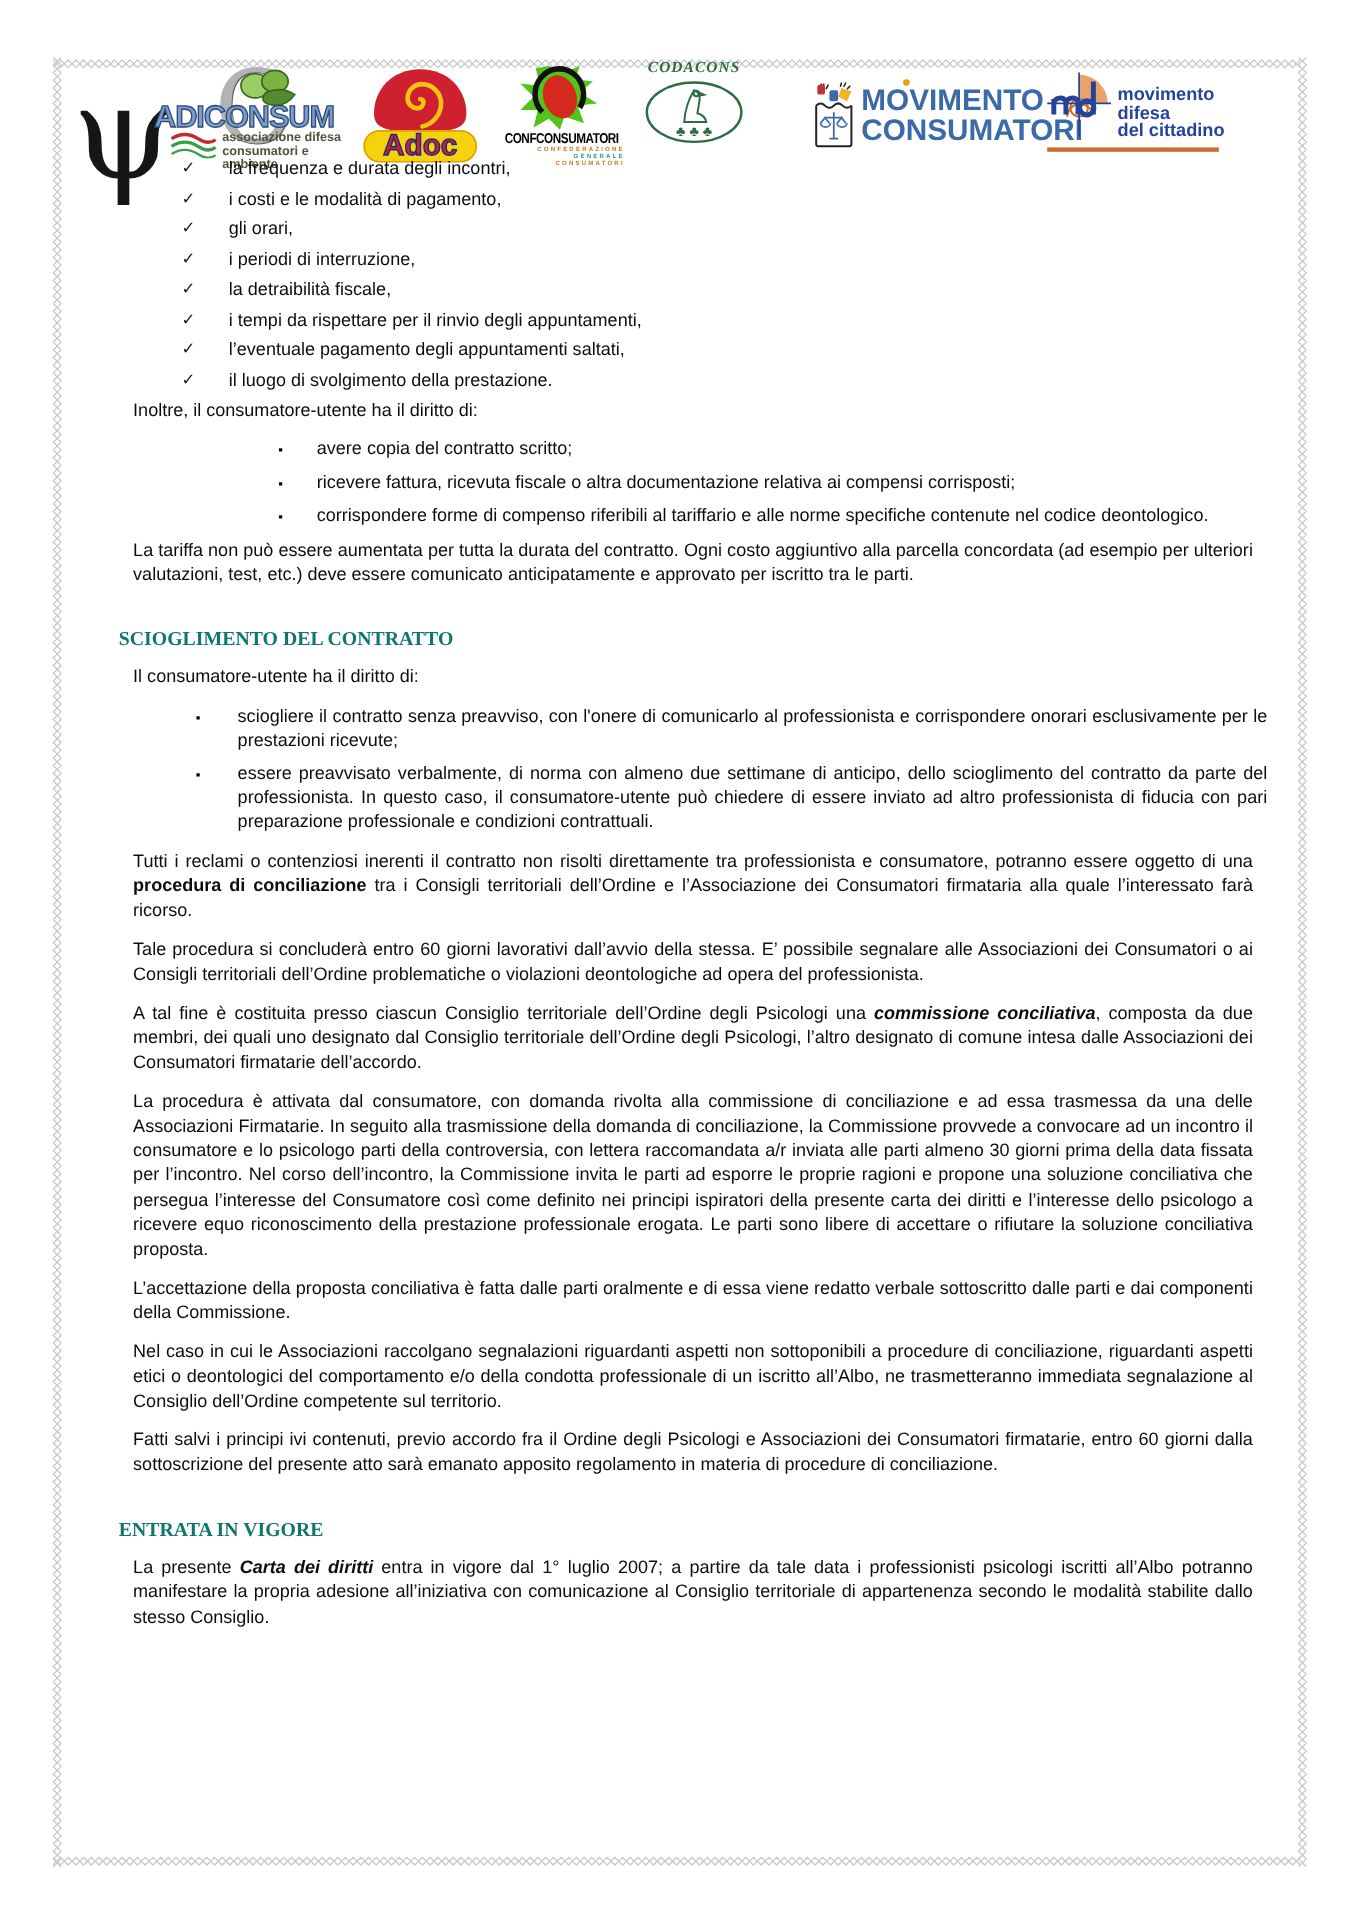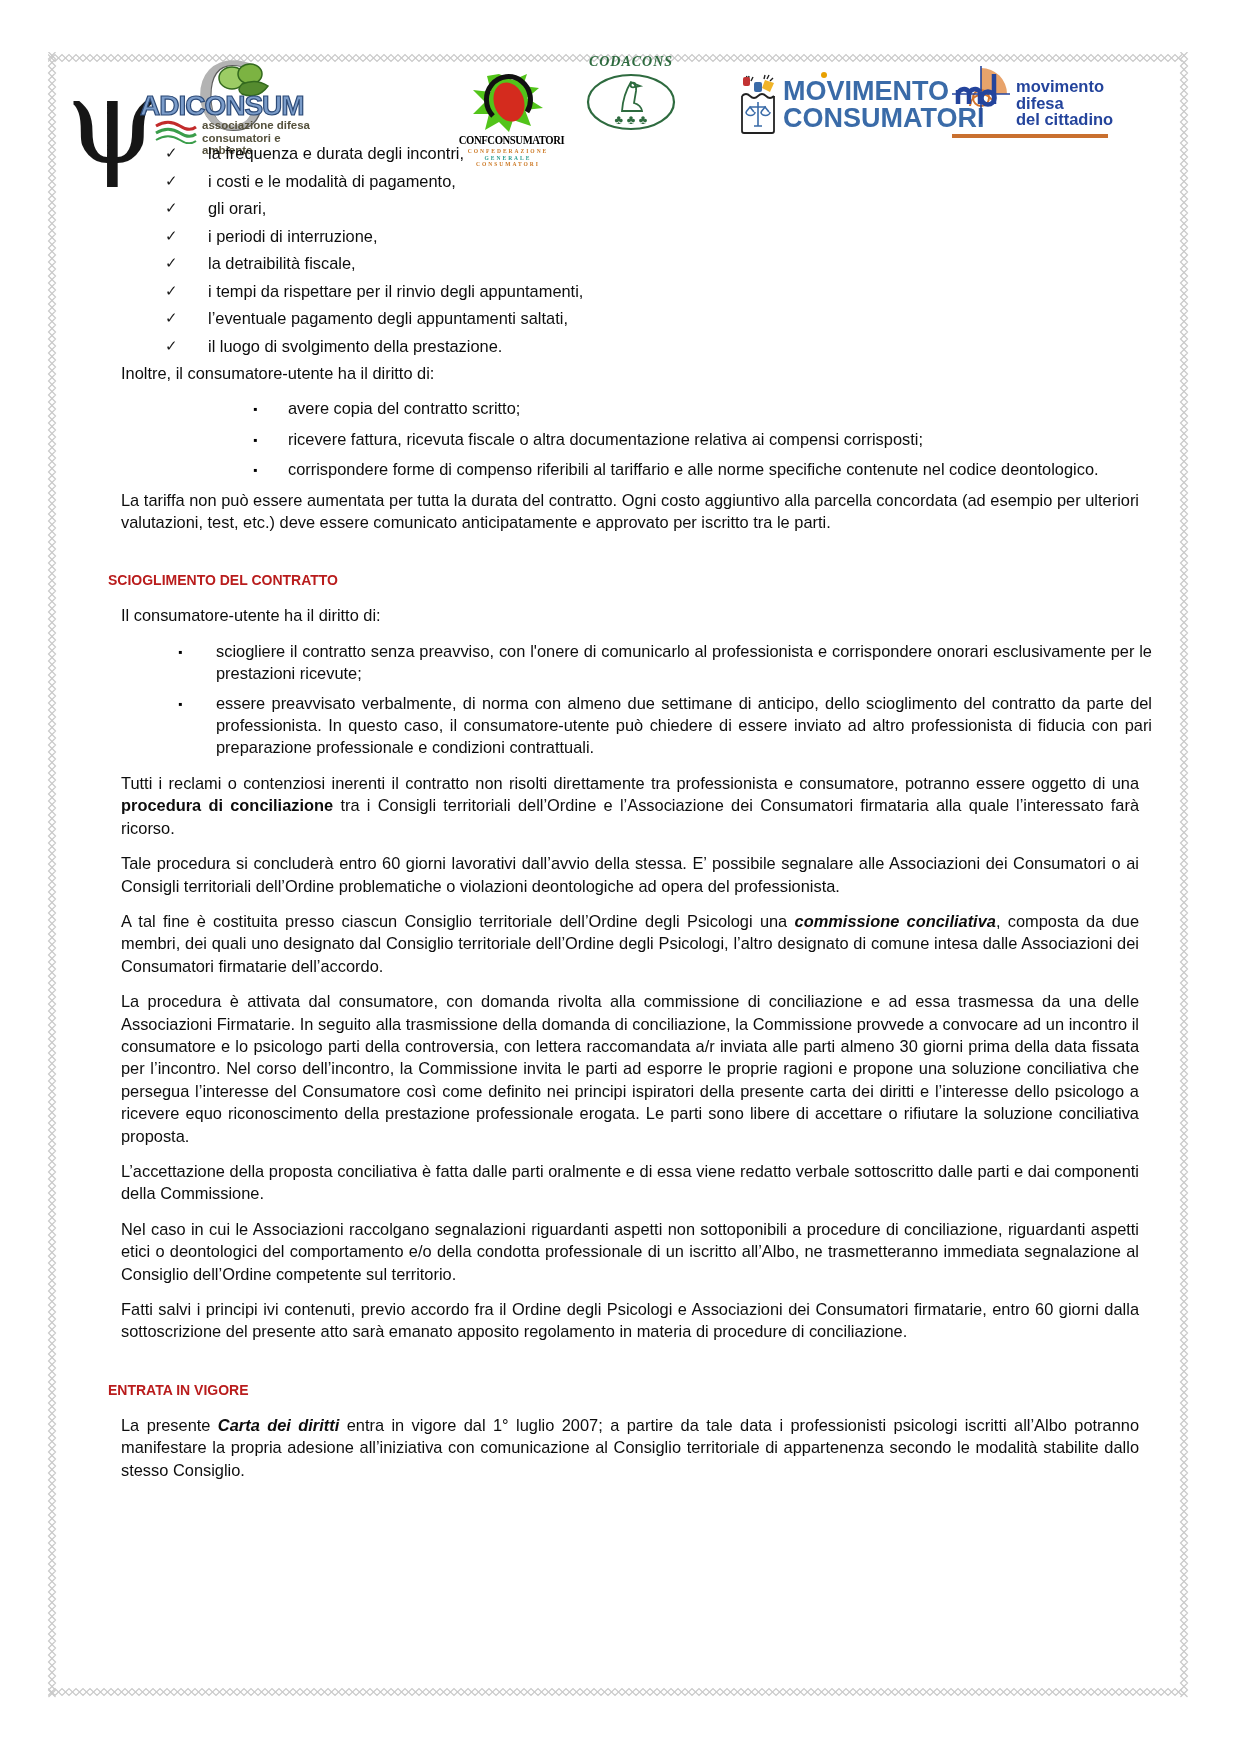--- a/index.html
+++ b/index.html
@@ -17,39 +17,39 @@
   .logos{position:absolute;left:0;top:0;width:1239px;height:200px;}
   .logo{position:absolute;}
   .psi-glyph{font-family:"DejaVu Serif",serif;font-size:118px;line-height:1;color:#161616;transform:scaleY(1.12);}
   .adi{left:140px;top:56px;width:185px;height:92px;}
   .adi-c{position:absolute;left:55px;top:-4px;font-family:"DejaVu Serif",serif;font-size:92px;line-height:1;color:#b3b3b3;text-shadow:1px 1px 0 #5e5e5e;}
   .adi-leaves{position:absolute;left:72px;top:6px;}
   .adi-title{position:absolute;left:0;top:34px;font-size:28px;font-weight:bold;letter-spacing:-1px;color:#7b9cc9;-webkit-text-stroke:1.2px #2c4a77;}
   .adi-flag{position:absolute;left:14px;top:64px;}
   .adi-sub{position:absolute;left:62px;top:63px;font-size:11.5px;line-height:12.5px;font-weight:bold;color:#55513c;}
   .adoc{left:328px;top:60px;}
-  .confc{left:448px;top:72px;width:120px;text-align:center;font-family:Liberation Serif, serif;}
+  .confc{left:448px;top:58px;width:120px;text-align:right;}
   .confc-title{font-size:13px;font-weight:bold;color:#000;letter-spacing:-0.5px;transform:scaleX(0.82);transform-origin:center;white-space:nowrap;margin-top:-2px;}
   .confc-sub{font-size:5.5px;letter-spacing:2px;font-weight:bold;line-height:6.5px;white-space:nowrap;}
   .confc-sub .o{color:#cc7722;} .confc-sub .t{color:#2a9d8f;}
   .coda{left:566px;top:54px;width:130px;text-align:center;}
   .coda-title{font-family:"Liberation Serif",serif;font-style:italic;font-weight:bold;font-size:14px;letter-spacing:1px;color:#2e6b3f;}
   .mc{left:737px;top:70px;}
   .mc-icon{position:absolute;left:0;top:4px;}
   .mc-text{position:absolute;left:46px;top:8px;font-weight:bold;color:#3a6ba8;font-size:27px;line-height:27px;letter-spacing:0px;white-space:nowrap;}
   .mc-dot{position:absolute;left:84px;top:2px;width:6px;height:6px;border-radius:50%;background:#e8a000;}
   .mdc{left:950px;top:64px;}
   .mdc-mono{position:absolute;left:0;top:0;}
   .mdc-text{position:absolute;left:66px;top:14px;font-weight:bold;color:#24449c;font-size:16.5px;line-height:16.5px;white-space:nowrap;}
   .mdc-bar{position:absolute;left:2px;top:70px;width:156px;height:4px;background:#c9702f;}
 
   
   .content{position:absolute;left:108px;top:142px;width:1044px;}
   .content p{margin:13px;font-size:16.4px;line-height:22.4px;text-align:justify;}
-  h2{margin:36px 0 8px 0;font-size:14px;line-height:22px;color:#b91c1c;}
+  h2{margin:36px 0 8px 0;font-size:18px;line-height:22px;color:#0f766e;font-family:Liberation Serif, serif;}
   ul{list-style:none;margin:0;padding:0;}
   .checklist li{position:relative;padding-left:100px;font-size:16.4px;line-height:22px;margin-bottom:5.5px;}
   .checklist .mk{position:absolute;left:57px;top:0;font-size:15px;color:#1a1a1a;}
   .sqlist li{position:relative;font-size:16.4px;line-height:22.4px;text-align:justify;}
   .sqlist .mk{position:absolute;top:1px;font-size:12px;color:#000;}
   .sqlist.deep{margin-top:9px;}
   .sqlist.deep li{padding-left:180px;margin-bottom:8px;}
   .sqlist.deep .mk{left:145px;}
   .sqlist.mid{margin-top:9px;}
   .sqlist.mid li{padding-left:108px;margin-bottom:7px;}
@@ -99,20 +99,30 @@
         <path d="M2 6 C10 1 18 1 26 6 C32 10 38 10 42 7" fill="none" stroke="#c22b2b" stroke-width="3"></path>
         <path d="M2 13 C10 8 18 8 26 13 C32 17 38 17 42 14" fill="none" stroke="#3a9d4a" stroke-width="3"></path>
         <path d="M2 20 C10 15 18 15 26 20 C32 24 38 24 42 21" fill="none" stroke="#3a9d4a" stroke-width="2"></path>
       </svg>
       <div class="adi-sub">
         <div>associazione difesa</div>
         <div>consumatori e ambiente</div>
       </div>
     </div>
 
+    <div class="logo adoc">
+      <svg width="108" height="90" viewBox="0 0 108 90">
+        <path d="M54 3 C80 3 96 22 96 43 C96 56 87 60 54 60 C21 60 12 56 12 43 C12 22 28 3 54 3 Z" fill="#cf2030"></path>
+        <g fill="none" stroke="#f6c312" stroke-width="4.2" stroke-linecap="round">
+          <path d="M54 30 a3 3 0 0 1 3 3 a5.5 5.5 0 0 1 -5.5 5.5 a9 9 0 0 1 -9 -9 a13 13 0 0 1 13 -13 a17.5 17.5 0 0 1 17.5 17.5 a22 22 0 0 1 -17 21"></path>
+        </g>
+        <rect x="3" y="59" width="102" height="28" rx="14" fill="#f6d20e" stroke="#e0a000" stroke-width="1.5"></rect>
+        <text x="54" y="81" text-anchor="middle" font-family="Liberation Sans, sans-serif" font-size="27" font-weight="bold" fill="#cf2030" stroke="#1b2e83" stroke-width="1.3">Adoc</text>
+      </svg>
+    </div>
 
     <div class="logo confc">
       <svg width="78" height="62" viewBox="0 0 78 62" style="display:block;margin:0 auto;">
         <path d="M30 2 L44 8 L58 2 L54 14 L70 16 L58 26 L74 36 L56 38 L62 54 L44 48 L40 60 L30 50 L16 58 L20 42 L4 42 L16 30 L4 18 L22 20 L18 4 Z" fill="#52c41a"></path>
         <ellipse cx="40" cy="30" rx="15" ry="20" transform="rotate(-18 40 30)" fill="#d42b1e"></ellipse>
         <path d="M24 44 A22 23 0 1 1 58 40" fill="none" stroke="#111" stroke-width="5"></path>
       </svg>
       <div class="confc-title">CONFCONSUMATORI</div>
       <div class="confc-sub">
         <div class="o">CONFEDERAZIONE</div>

